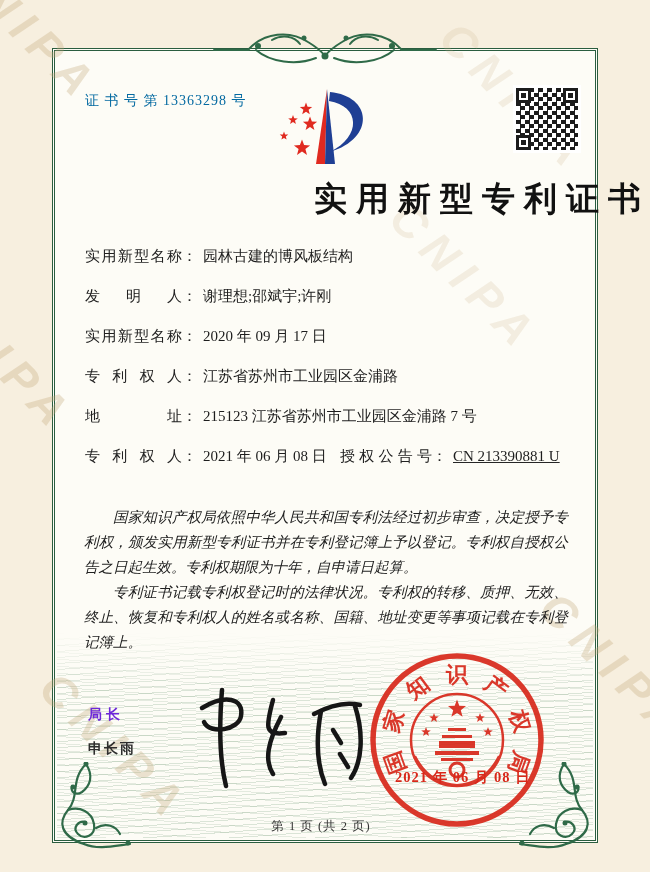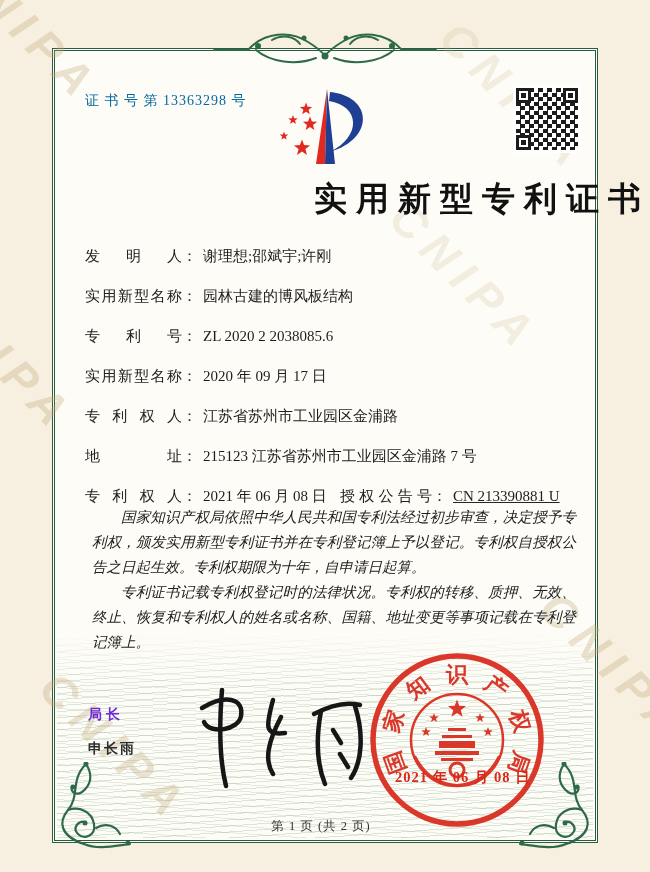--- a/index.html
+++ b/index.html
@@ -51,21 +51,21 @@
   .frow{height:40px;position:relative;white-space:nowrap;}
   .flabel{
     display:inline-block;width:97px;text-align:justify;text-align-last:justify;
     -moz-text-align-last:justify;vertical-align:top;color:#222;
   }
   .fcolon{display:inline-block;margin:0 6px 0 0;}
   .fvalue{color:#1d1d1d;}
   .fcol2{position:absolute;left:255px;top:0;text-decoration:underline;}
   .fcol2 .flabel{width:92px;}
   .paras{
-    position:absolute;left:92px;top:505px;width:484px;
+    position:absolute;left:84px;top:505px;width:484px;
     font-size:14.5px;line-height:1.72;text-align:justify;color:#202020;
     font-style:italic;
   }
   .paras p{margin:0;text-indent:2em;}
   .director-title{position:absolute;left:88px;top:706px;font-family:"Liberation Sans","DejaVu Sans",sans-serif;font-size:14px;font-weight:bold;letter-spacing:4px;color:#6d28d9;}
   .director-name{position:absolute;left:88px;top:740px;font-family:"Liberation Sans","DejaVu Sans",sans-serif;font-size:14px;font-weight:bold;letter-spacing:2px;color:#2e2e2e;}
   .signature{position:absolute;left:180px;top:672px;}
   .seal{position:absolute;left:369px;top:652px;}
   .seal-date{
     position:absolute;left:395px;top:768px;width:130px;text-align:center;
@@ -169,27 +169,24 @@
   <div class="qr">
     <div class="finder f-tl"></div>
     <div class="finder f-tr"></div>
     <div class="finder f-bl"></div>
   </div>
 
   <div class="title">实用新型专利证书</div>
 
   <div class="fields">
     <div class="frow">
+      <span class="flabel">实用新型名称</span><span class="fcolon">：</span><span class="fvalue">园林古建的博风板结构</span>
+    </div>
+    <div class="frow">
       <span class="flabel">发明人</span><span class="fcolon">：</span><span class="fvalue">谢理想;邵斌宇;许刚</span>
-    </div>
-    <div class="frow">
-      <span class="flabel">实用新型名称</span><span class="fcolon">：</span><span class="fvalue">园林古建的博风板结构</span>
-    </div>
-    <div class="frow">
-      <span class="flabel">专利号</span><span class="fcolon">：</span><span class="fvalue">ZL 2020 2 2038085.6</span>
     </div>
     <div class="frow">
       <span class="flabel">实用新型名称</span><span class="fcolon">：</span><span class="fvalue">2020 年 09 月 17 日</span>
     </div>
     <div class="frow">
       <span class="flabel">专利权人</span><span class="fcolon">：</span><span class="fvalue">江苏省苏州市工业园区金浦路</span>
     </div>
     <div class="frow">
       <span class="flabel">地址</span><span class="fcolon">：</span><span class="fvalue">215123 江苏省苏州市工业园区金浦路 7 号</span>
     </div>

